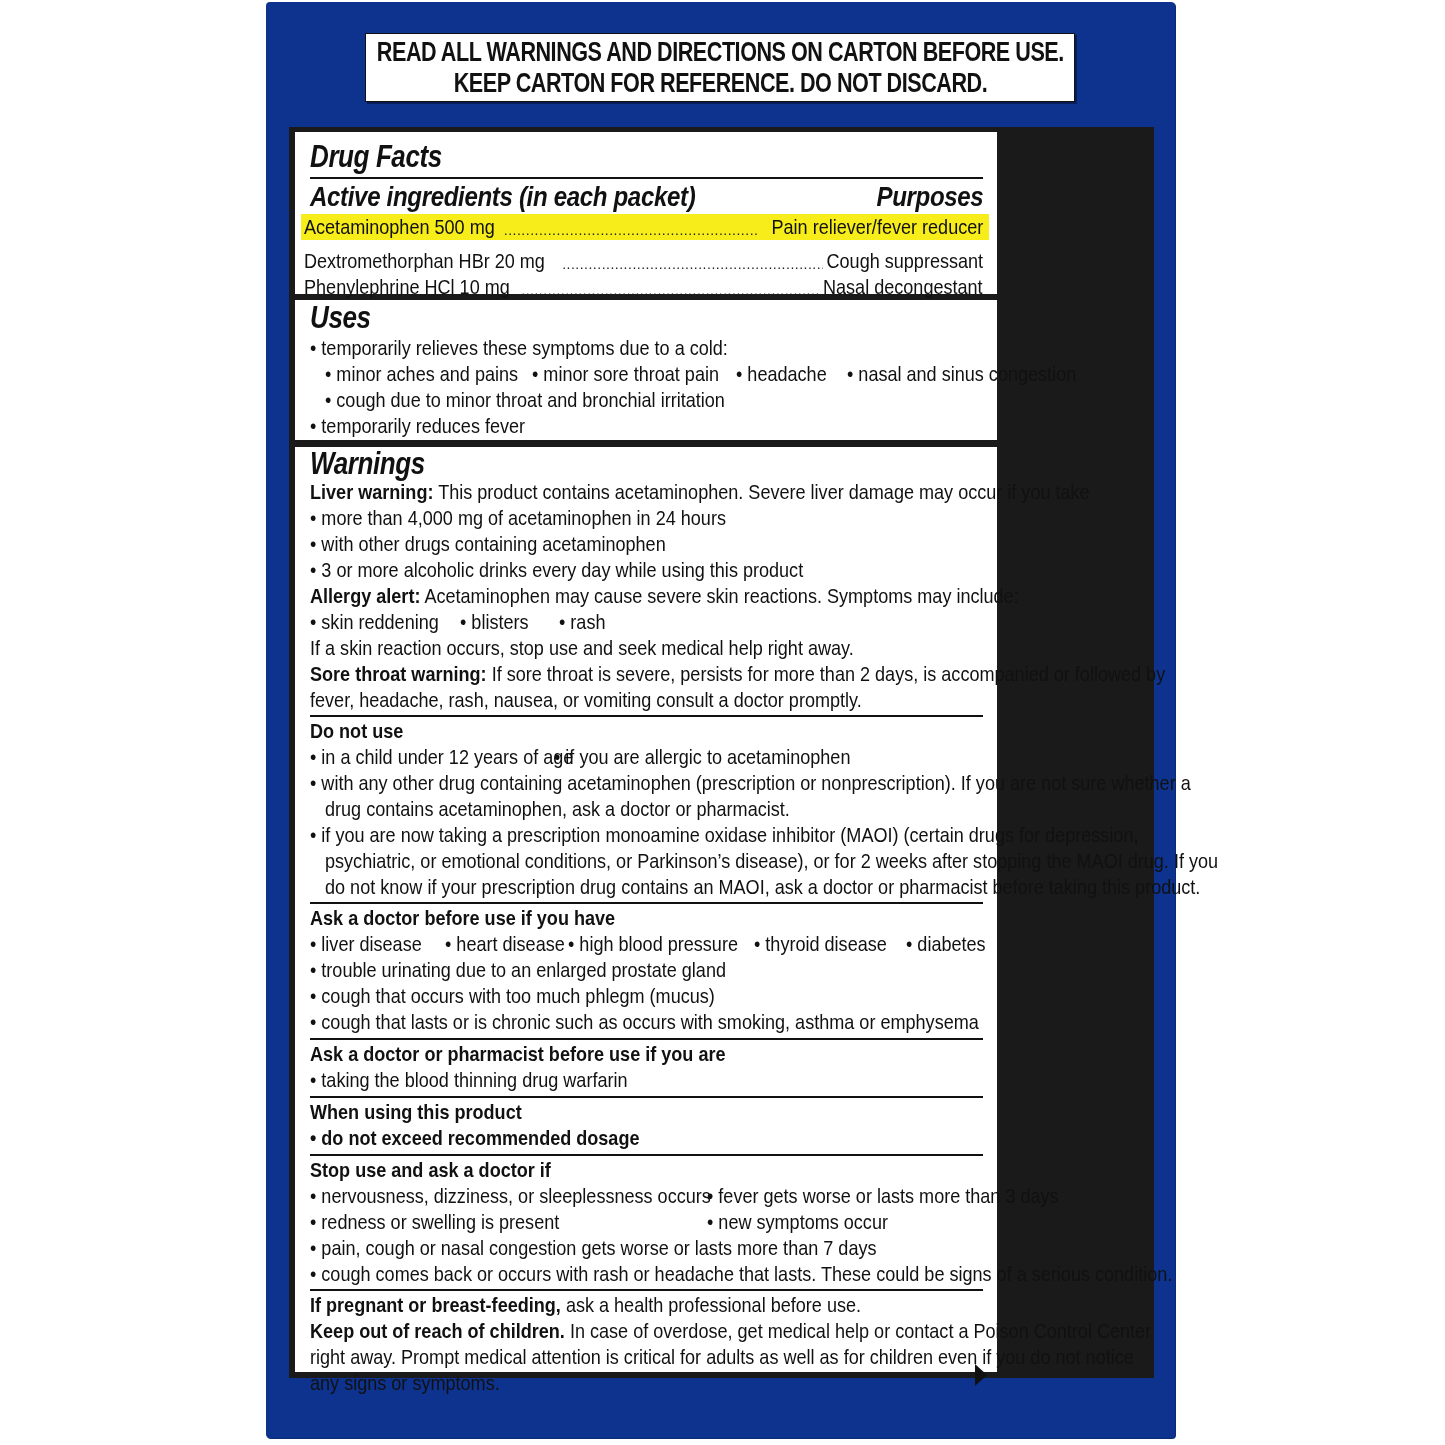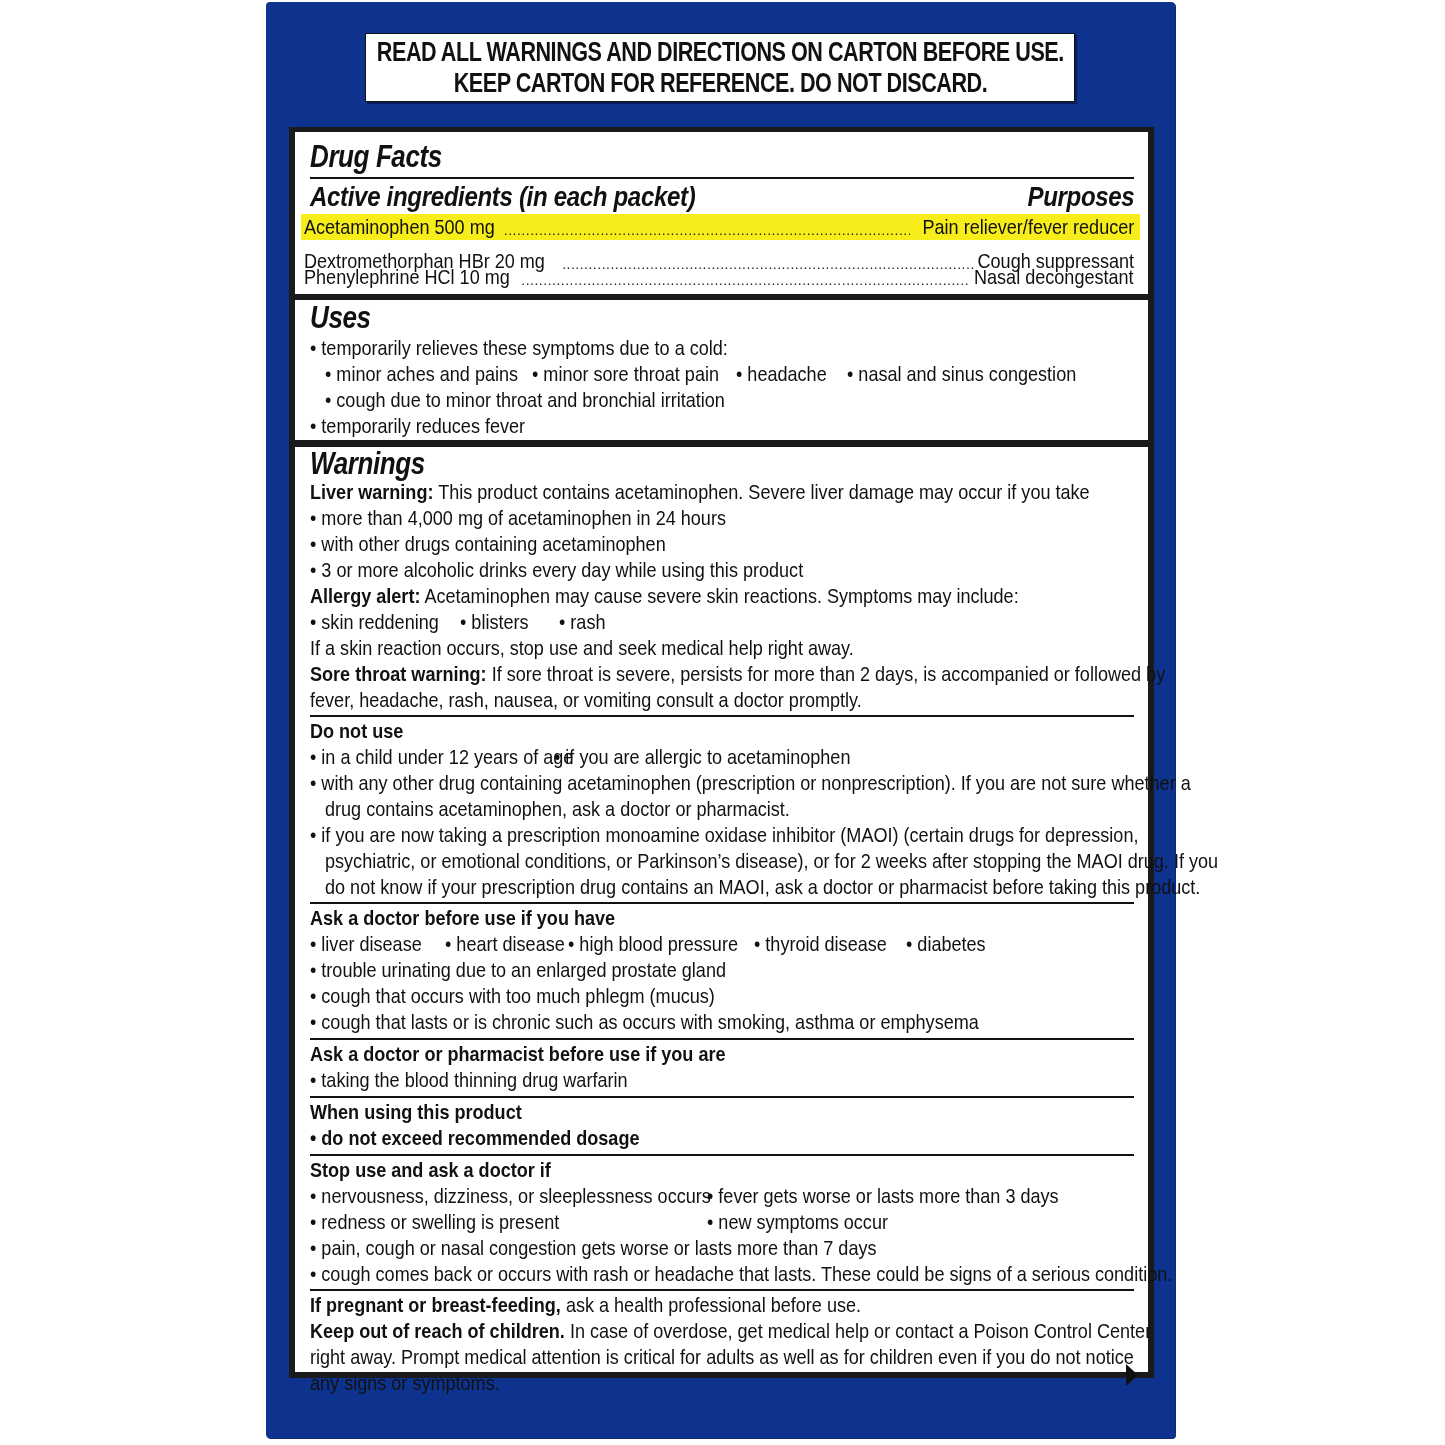--- a/index.html
+++ b/index.html
@@ -20,21 +20,21 @@
   }
   .banner .line {
     font-weight:bold; font-size:27px; line-height:31px; letter-spacing:-0.6px;
     transform:scaleX(0.80); transform-origin:center; white-space:nowrap;
   }
   .facts {
     position:absolute; left:289px; top:127px; width:865px; height:1251px;
     background:#1a1a1a; box-sizing:border-box;
   }
   .sect {
-    position:absolute; left:6px; width:853px; background:#fff; box-sizing:border-box;
+    position:absolute; left:6px; width:702px; background:#fff; box-sizing:border-box;
   }
   .txt {
     position:absolute; left:15px; white-space:nowrap;
     font-size:21px; line-height:26px;
     transform:scaleX(0.86); transform-origin:left center;
   }
   .ttl {
     position:absolute; left:15px; white-space:nowrap;
     font-weight:bold; font-style:italic; font-size:31px; line-height:34px;
     transform:scaleX(0.84); transform-origin:left center; letter-spacing:-0.5px;
@@ -90,21 +90,21 @@
     <div class="ing-row hl" style="top:82px;">
       <span class="ing-name">Acetaminophen 500 mg</span>
       <span class="dots">..............................................................................................................................................................................................................................................</span>
       <span class="ing-purpose">Pain reliever/fever reducer</span>
     </div>
     <div class="ing-row" style="top:116px;">
       <span class="ing-name">Dextromethorphan HBr 20 mg</span>
       <span class="dots">..............................................................................................................................................................................................................................................</span>
       <span class="ing-purpose">Cough suppressant</span>
     </div>
-    <div class="ing-row" style="top:132px;">
+    <div class="ing-row" style="top:142px;">
       <span class="ing-name">Phenylephrine HCl 10 mg</span>
       <span class="dots">..............................................................................................................................................................................................................................................</span>
       <span class="ing-purpose">Nasal decongestant</span>
     </div>
   </div>
 
   <div class="sect" style="top:173px;height:140px;">
     <div class="ttl" style="top:1px;">Uses</div>
     <div class="txt" style="top:35px;">• temporarily relieves these symptoms due to a cold:</div>
     <div class="txt" style="top:61px;left:30px;">• minor aches and pains</div>

